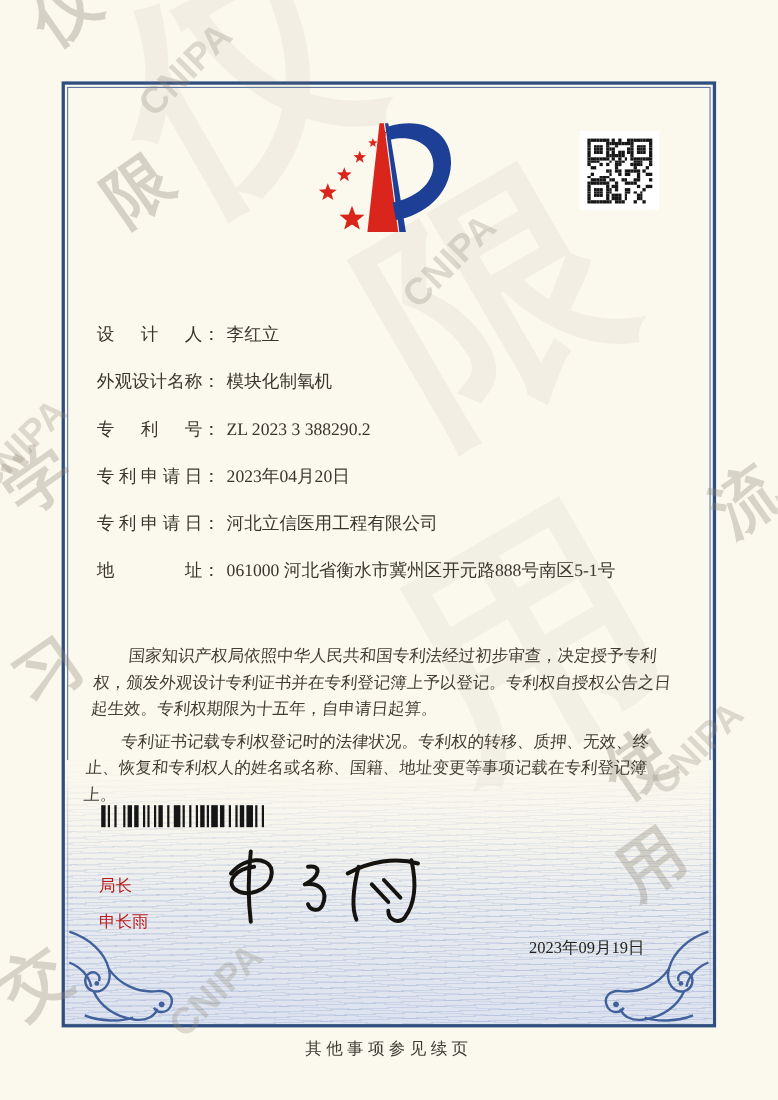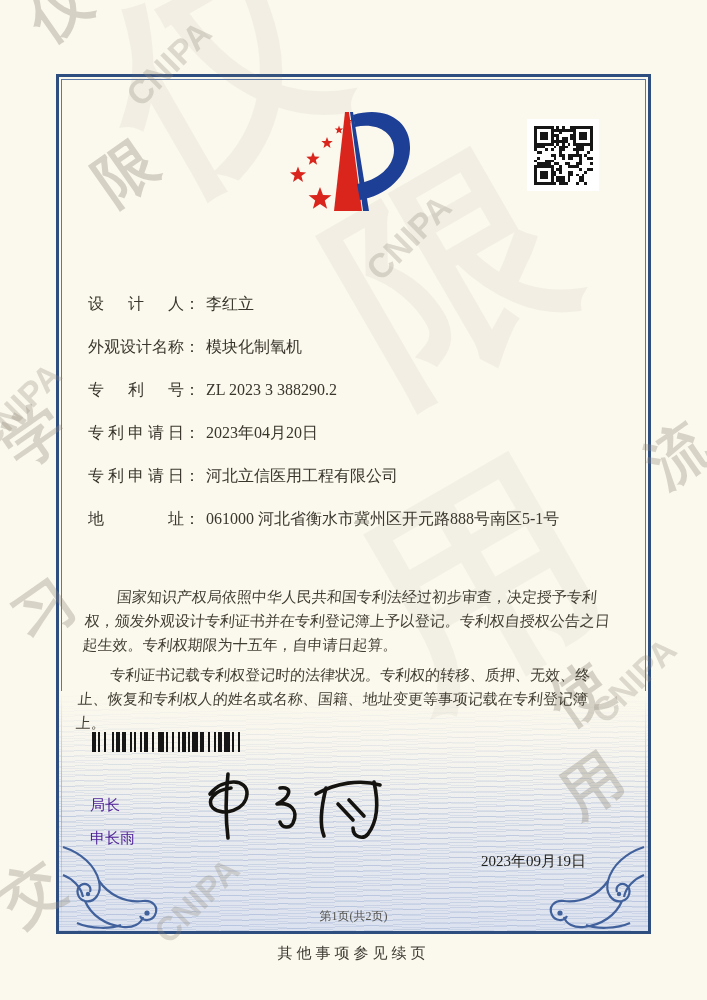--- a/index.html
+++ b/index.html
@@ -56,21 +56,21 @@
   .grant-pair2{position:absolute;left:282px;top:0;}
   .paras{
     position:absolute;left:88px;top:585px;width:534px;
     font-size:15px;line-height:24px;color:#413d33;
     transform:skewX(-5deg);transform-origin:0 0;
   }
   .paras p{margin:0 0 6px 0;text-indent:2em;}
   .barcode{position:absolute;left:92px;top:732px;height:20px;display:flex;align-items:stretch;}
   .bbar{background:#161616;height:100%;}
   .bspace{background:transparent;}
-  .signoff{position:absolute;left:90px;top:796px;font-size:15px;color:#4c1d95;
+  .signoff{position:absolute;left:90px;top:796px;font-size:15px;color:#b91c1c;
     font-family:"Liberation Sans","DejaVu Sans",sans-serif;}
   .signoff .name{margin-top:14px;}
   .signature{position:absolute;left:198px;top:764px;}
   .grant-date{position:absolute;left:481px;top:852px;font-size:15px;color:#23211c;}
   .page-info{position:absolute;left:0;right:0;top:908px;text-align:center;font-size:12px;color:#52514b;}
   .footer-note{position:absolute;left:0;right:0;top:944px;text-align:center;font-size:15px;letter-spacing:4px;color:#3c3a32;}
 </style>
 </head>
 <body>
 
@@ -450,15 +450,14 @@
       <path d="M118,30 C138,19 162,15 182,21"></path>
       <path d="M128,24 C123,44 121,60 126,72"></path>
       <path d="M176,18 C181,40 179,58 170,70 C165,76 155,73 155,64"></path>
       <path d="M140,40 L155,56"></path>
       <path d="M151,36 L166,52"></path>
     </g>
   </svg>
 
   <div class="grant-date">2023年09月19日</div>
 
-  <div class="page-info">第1页(共2页)</div>
   <div class="footer-note">其他事项参见续页</div>
 </div>
 
 </body></html>

